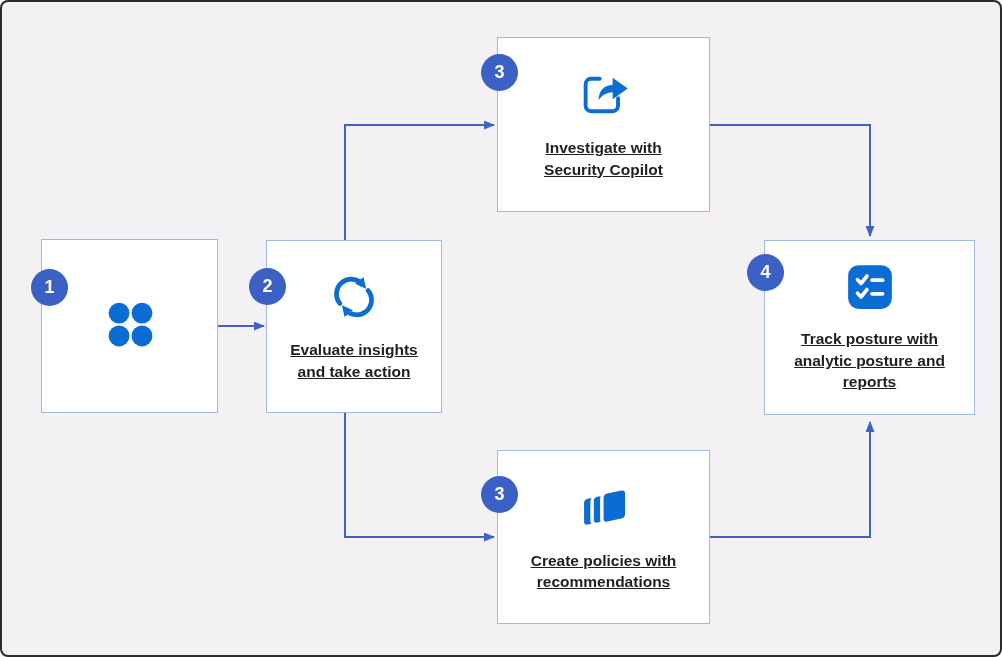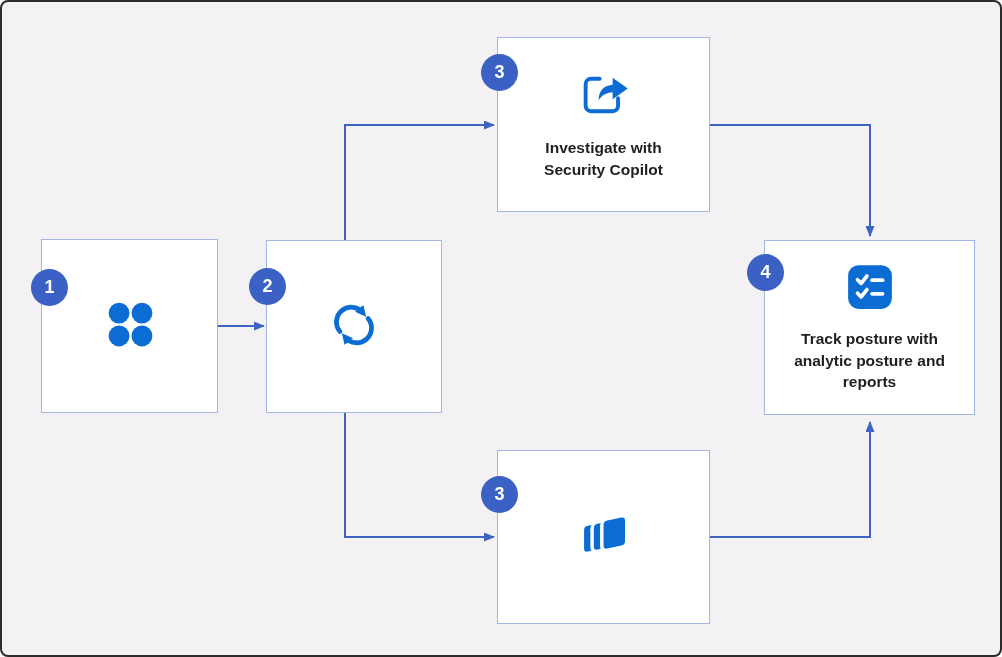--- a/index.html
+++ b/index.html
@@ -38,20 +38,21 @@
     border:1.5px solid var(--box-border);
     display:flex;flex-direction:column;align-items:center;justify-content:center;
     gap:12px;
     text-align:center;
   }
   .step-box .label{
     font-size:15.5px;
     font-weight:600;
     line-height:1.38;
     color:var(--label-text);
+    text-decoration:underline;
   }
   .badge{
     position:absolute;
     width:37px;height:37px;
     border-radius:50%;
     background:var(--badge-background);
     color:var(--badge-text);
     font-size:18px;font-weight:600;
     display:flex;align-items:center;justify-content:center;
     z-index:2;
@@ -110,20 +111,21 @@
       <svg width="52" height="52" viewBox="0 0 48 48">
         <defs>
           <marker id="sync-head" viewBox="0 0 10 10" markerWidth="10" markerHeight="10" refX="5" refY="5" orient="auto" markerUnits="userSpaceOnUse">
             <path d="M0,0 L10,5 L0,10 Z" fill="currentColor"></path>
           </marker>
         </defs>
         <path d="M11,30 A13.5,13.5 0 0 1 32,12.5" fill="none" stroke="currentColor" stroke-width="4.4" stroke-linecap="round" marker-end="url(#sync-head)"></path>
         <path d="M37,18 A13.5,13.5 0 0 1 16,35.5" fill="none" stroke="currentColor" stroke-width="4.4" stroke-linecap="round" marker-end="url(#sync-head)"></path>
       </svg>
     </span>
+    <div class="label">Evaluate insights and take action</div>
   </div>
 
   <div class="step-box" id="box-3-top">
     <div class="badge">3</div>
     <span class="icon">
       <svg width="54" height="52" viewBox="0 0 50 48">
         <path d="M21,9 h-8 a5,5 0 0 0 -5,5 v20 a5,5 0 0 0 5,5 h20 a5,5 0 0 0 5,-5 v-7" fill="none" stroke="currentColor" stroke-width="3.6" stroke-linecap="round"></path>
         <path d="M20,29 C20,19 26,15 33,14.5 L33,8 L47,18 L33,28 L33,21.5 C27,22 23,24 20,29 Z" fill="currentColor"></path>
       </svg>
     </span>
@@ -134,20 +136,21 @@
     <div class="badge">3</div>
     <span class="icon">
       <svg width="52" height="52" viewBox="0 0 48 48">
         <g transform="translate(4,12) skewY(-12)">
           <rect x="0" y="3" width="18" height="27" rx="5" fill="currentColor" stroke="#ffffff" stroke-width="3.2"></rect>
           <rect x="9" y="3" width="18" height="27" rx="5" fill="currentColor" stroke="#ffffff" stroke-width="3.2"></rect>
           <rect x="18" y="2" width="23" height="29" rx="5" fill="currentColor" stroke="#ffffff" stroke-width="3.2"></rect>
         </g>
       </svg>
     </span>
+    <div class="label">Create policies with recommendations</div>
   </div>
 
   <div class="step-box" id="box-4">
     <div class="badge">4</div>
     <span class="icon">
       <svg width="50" height="50" viewBox="0 0 48 48">
         <rect x="3" y="3" width="42" height="42" rx="10" fill="currentColor"></rect>
         <polyline points="12,17 15.5,20.5 21,13.5" fill="none" stroke="#ffffff" stroke-width="3.6" stroke-linecap="round" stroke-linejoin="round"></polyline>
         <line x1="26" y1="17.5" x2="36" y2="17.5" stroke="#ffffff" stroke-width="3.6" stroke-linecap="round"></line>
         <polyline points="12,30 15.5,33.5 21,26.5" fill="none" stroke="#ffffff" stroke-width="3.6" stroke-linecap="round" stroke-linejoin="round"></polyline>

